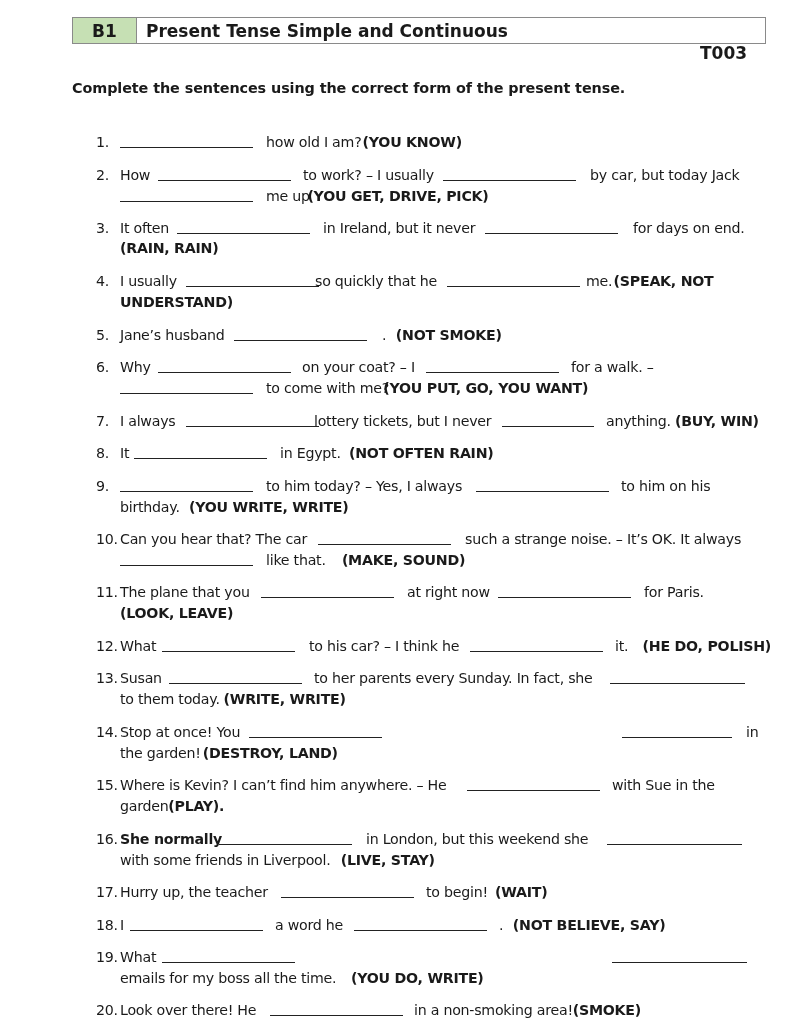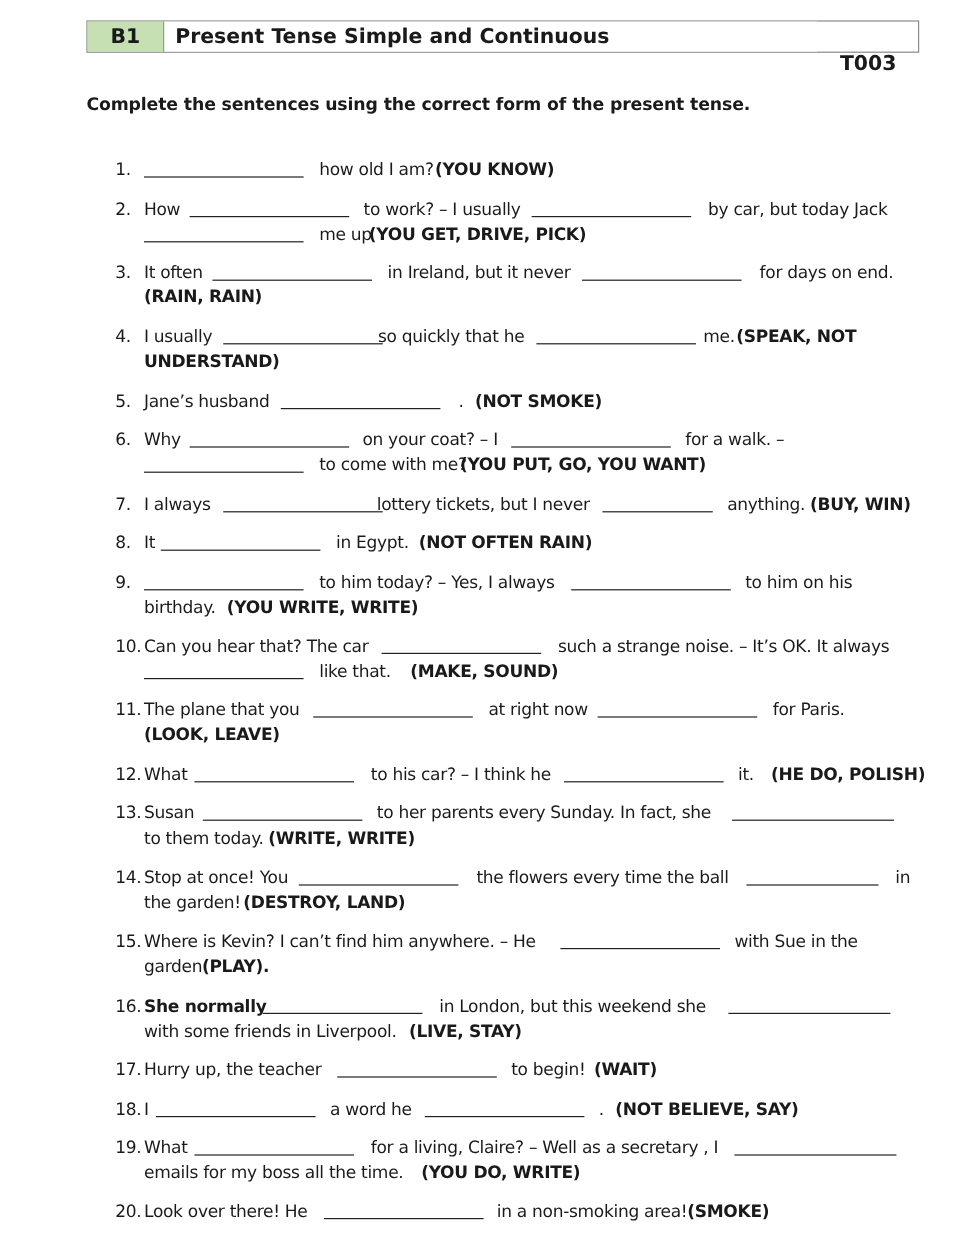--- a/index.html
+++ b/index.html
@@ -197,21 +197,20 @@
       <div class="line" style="top: 689px; left: 0px; width: 802px;">
         <span class="seg" style="left: 120px;">to them today. </span>
         <span class="seg hint" style="left: 223.5px;">(WRITE, WRITE)</span>
       </div>
     </div>
     <div>
       <div class="line" style="top: 722px; left: 0px; width: 802px;">
         <span class="num" style="left: 96px;">14.</span>
         <span class="seg" style="left: 120px;">Stop at once! You </span>
         <span class="blank" style="left: 249px; width: 133px;"></span>
-        <span class="seg" style="left: 397px;">the flowers every time the ball </span>
         <span class="blank" style="left: 622px; width: 110px;"></span>
         <span class="seg" style="left: 746px;">in</span>
       </div>
       <div class="line" style="top: 743px; left: 0px; width: 802px;">
         <span class="seg" style="left: 120px;">the garden! </span>
         <span class="seg hint" style="left: 202.8px;">(DESTROY, LAND)</span>
       </div>
     </div>
     <div>
       <div class="line" style="top: 775px; left: 0px; width: 802px;">
@@ -256,21 +255,20 @@
         <span class="blank" style="left: 354px; width: 133px;"></span>
         <span class="seg" style="left: 499px;">. </span>
         <span class="seg hint" style="left: 512.8px;">(NOT BELIEVE, SAY)</span>
       </div>
     </div>
     <div>
       <div class="line" style="top: 947px; left: 0px; width: 802px;">
         <span class="num" style="left: 96px;">19.</span>
         <span class="seg" style="left: 120px;">What </span>
         <span class="blank" style="left: 162px; width: 133px;"></span>
-        <span class="seg" style="left: 309px;">for a living, Claire? – Well as a secretary , I </span>
         <span class="blank" style="left: 612px; width: 135px;"></span>
       </div>
       <div class="line" style="top: 968px; left: 0px; width: 802px;">
         <span class="seg" style="left: 120px;">emails for my boss all the time. </span>
         <span class="seg hint" style="left: 351px;">(YOU DO, WRITE)</span>
       </div>
     </div>
     <div>
       <div class="line" style="top: 1000px; left: 0px; width: 802px;">
         <span class="num" style="left: 96px;">20.</span>

